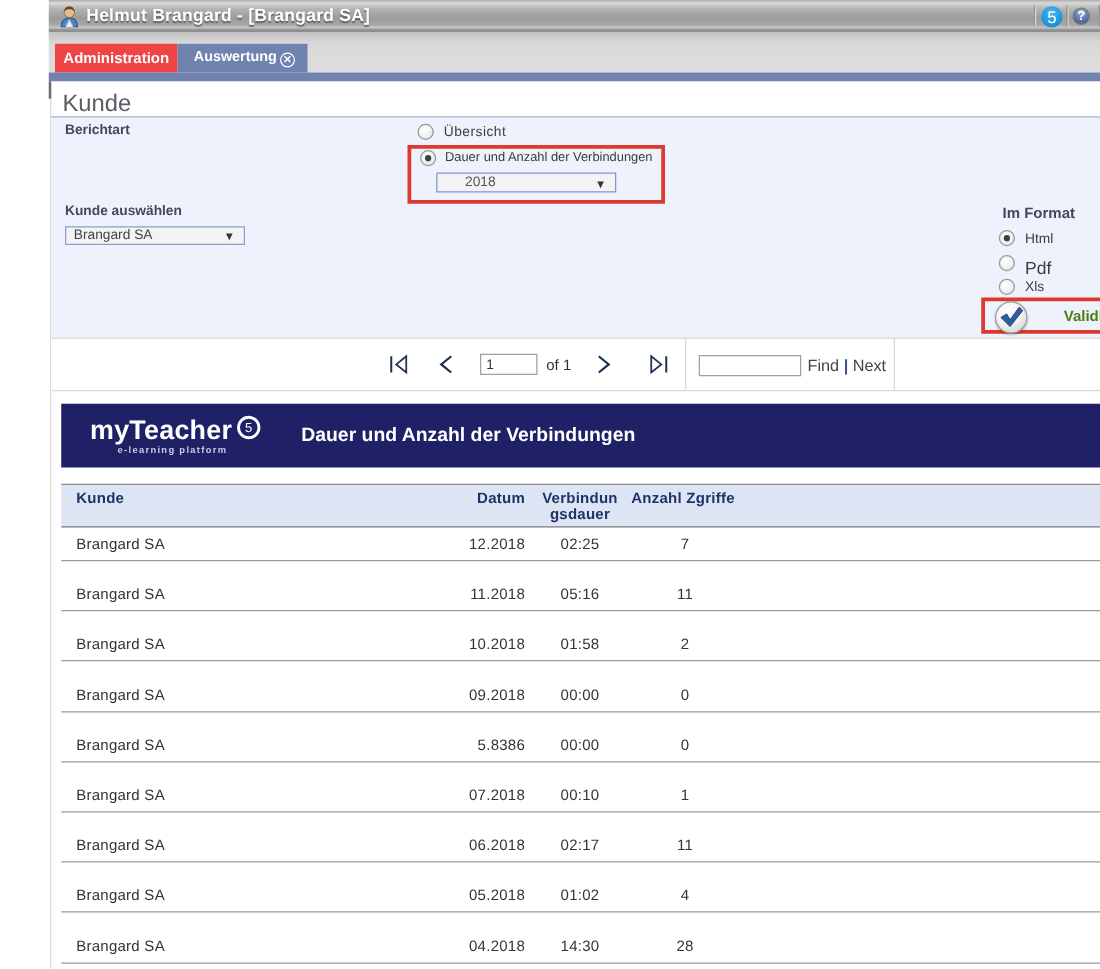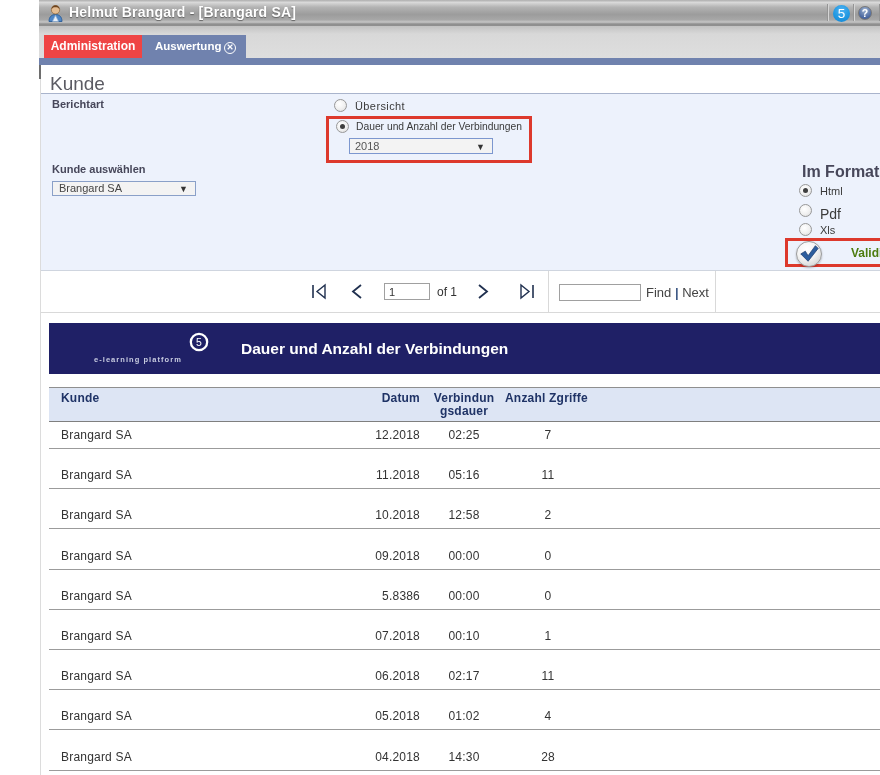--- a/index.html
+++ b/index.html
@@ -63,29 +63,29 @@
 
   <div class="abs radio" style="left:295px;top:99px;"></div>
   <div class="abs" style="left:316px;top:100px;font-size:11px;letter-spacing:0.4px;color:#3b3b3b;">Übersicht</div>
 
   <div class="abs" style="left:287px;top:116px;width:206px;height:47px;border:3px solid #dd392c;"></div>
 
   <div class="abs radio sel" style="left:297px;top:120px;"></div>
   <div class="abs" style="left:317px;top:121px;font-size:10.3px;color:#3b3b3b;">Dauer und Anzahl der Verbindungen</div>
 
   <div class="abs sel2018" style="left:310px;top:138px;width:144px;height:16px;background:#f3f3f3;
-    border:1px solid #7c97cf;font-size:11px;color:#555;line-height:14px;padding-left:5px;">2018
+    border:1px solid #7c97cf;font-size:11px;color:#555;line-height:14px;padding-left:22px;">2018
     <span style="position:absolute;right:7px;top:1px;font-size:9px;color:#333;">▼</span></div>
 
   <div class="abs" style="left:13px;top:163px;font-size:11px;font-weight:bold;color:#47475a;">Kunde auswählen</div>
   <div class="abs" style="left:13px;top:181px;width:144px;height:15px;background:#f3f3f3;
     border:1px solid #8aa0c8;font-size:11px;color:#444;line-height:13px;padding-left:6px;">Brangard SA
     <span style="position:absolute;right:7px;top:1px;font-size:9px;color:#333;">▼</span></div>
 
-  <div class="abs" style="left:763px;top:163px;font-size:16px;font-weight:bold;color:#47475a;">Im Format</div>
+  <div class="abs" style="left:763px;top:163px;font-size:12px;font-weight:bold;color:#47475a;">Im Format</div>
   <div class="abs radio sel" style="left:760px;top:184px;"></div>
   <div class="abs" style="left:781px;top:185px;font-size:11px;color:#3b3b3b;">Html</div>
   <div class="abs radio" style="left:760px;top:204px;"></div>
   <div class="abs" style="left:781px;top:206px;font-size:14px;color:#3b3b3b;">Pdf</div>
   <div class="abs radio" style="left:760px;top:223px;"></div>
   <div class="abs" style="left:781px;top:224px;font-size:11px;color:#3b3b3b;">Xls</div>
 
   <div class="abs" style="left:746px;top:238px;width:110px;height:29px;border:3px solid #dd392c;"></div>
   <div class="abs" style="left:757px;top:241px;width:26px;height:26px;border-radius:50%;
     background:radial-gradient(circle at 40% 30%,#ffffff 0%,#f4f4f4 45%,#d8d8d8 80%,#c0c0c0 100%);
@@ -113,20 +113,21 @@
   <svg class="abs" style="left:479px;top:283px;" width="17" height="17" viewBox="0 0 17 17">
     <path d="M3 2 L11 8.5 L3 15 Z" fill="none" stroke="#20304f" stroke-width="1.4"></path>
     <path d="M15 2 V15" stroke="#20304f" stroke-width="1.6" fill="none"></path>
   </svg>
   <div class="abs" style="left:509px;top:271px;width:1px;height:41px;background:#d9d9d9;"></div>
   <div class="abs" style="left:520px;top:284px;width:82px;height:17px;border:1px solid #a0a0a0;background:#fff;"></div>
   <div class="abs" style="left:607px;top:285px;font-size:13px;color:#444;">Find <b style="color:#3f5a86;">|</b> Next</div>
   <div class="abs" style="left:676px;top:271px;width:1px;height:41px;background:#d9d9d9;"></div>
 
   <div class="abs" style="left:10px;top:323px;width:867px;height:51px;background:#1f2066;"></div>
+  <div class="abs" style="left:33px;top:332px;font-size:21.5px;color:#fff;font-weight:bold;letter-spacing:0.2px;">myTeacher</div>
   <svg class="abs" style="left:150px;top:332px;" width="20" height="20" viewBox="0 0 22 22">
     <circle cx="11" cy="11" r="9" fill="none" stroke="#fff" stroke-width="2.5"></circle>
     <text x="11" y="15.2" font-size="11.5" fill="#fff" text-anchor="middle" font-family="Liberation Sans">5</text>
   </svg>
   <div class="abs" style="left:55px;top:355px;font-size:7.5px;color:#c8cce0;letter-spacing:1.05px;font-weight:bold;">e-learning platform</div>
   <div class="abs" style="left:202px;top:340px;font-size:15.5px;font-weight:bold;color:#fff;">Dauer und Anzahl der Verbindungen</div>
 
   <div class="abs" style="left:10px;top:387px;width:867px;height:35px;background:#dde5f4;
     border-top:1px solid #8f8f8f;border-bottom:1px solid #7f7f7f;"></div>
   <div class="abs thead" style="left:22px;top:392px;">Kunde</div>
@@ -140,21 +141,21 @@
     <div class="trow" style="left:392px;top:428.0px;width:66px;text-align:center;">02:25</div>
     <div class="trow" style="left:466px;top:428.0px;width:86px;text-align:center;">7</div>
     <div class="abs" style="left:10px;top:448.0px;width:867px;height:1px;background:#9b9b9b;"></div>
     <div class="trow" style="left:22px;top:468.2px;">Brangard SA</div>
     <div class="trow" style="left:300px;top:468.2px;width:81px;text-align:right;">11.2018</div>
     <div class="trow" style="left:392px;top:468.2px;width:66px;text-align:center;">05:16</div>
     <div class="trow" style="left:466px;top:468.2px;width:86px;text-align:center;">11</div>
     <div class="abs" style="left:10px;top:488.2px;width:867px;height:1px;background:#9b9b9b;"></div>
     <div class="trow" style="left:22px;top:508.4px;">Brangard SA</div>
     <div class="trow" style="left:300px;top:508.4px;width:81px;text-align:right;">10.2018</div>
-    <div class="trow" style="left:392px;top:508.4px;width:66px;text-align:center;">12:58</div>
+    <div class="trow" style="left:392px;top:508.4px;width:66px;text-align:center;">01:58</div>
     <div class="trow" style="left:466px;top:508.4px;width:86px;text-align:center;">2</div>
     <div class="abs" style="left:10px;top:528.4px;width:867px;height:1px;background:#9b9b9b;"></div>
     <div class="trow" style="left:22px;top:548.6px;">Brangard SA</div>
     <div class="trow" style="left:300px;top:548.6px;width:81px;text-align:right;">09.2018</div>
     <div class="trow" style="left:392px;top:548.6px;width:66px;text-align:center;">00:00</div>
     <div class="trow" style="left:466px;top:548.6px;width:86px;text-align:center;">0</div>
     <div class="abs" style="left:10px;top:568.6px;width:867px;height:1px;background:#9b9b9b;"></div>
     <div class="trow" style="left:22px;top:588.8px;">Brangard SA</div>
     <div class="trow" style="left:300px;top:588.8px;width:81px;text-align:right;">5.8386</div>
     <div class="trow" style="left:392px;top:588.8px;width:66px;text-align:center;">00:00</div>

